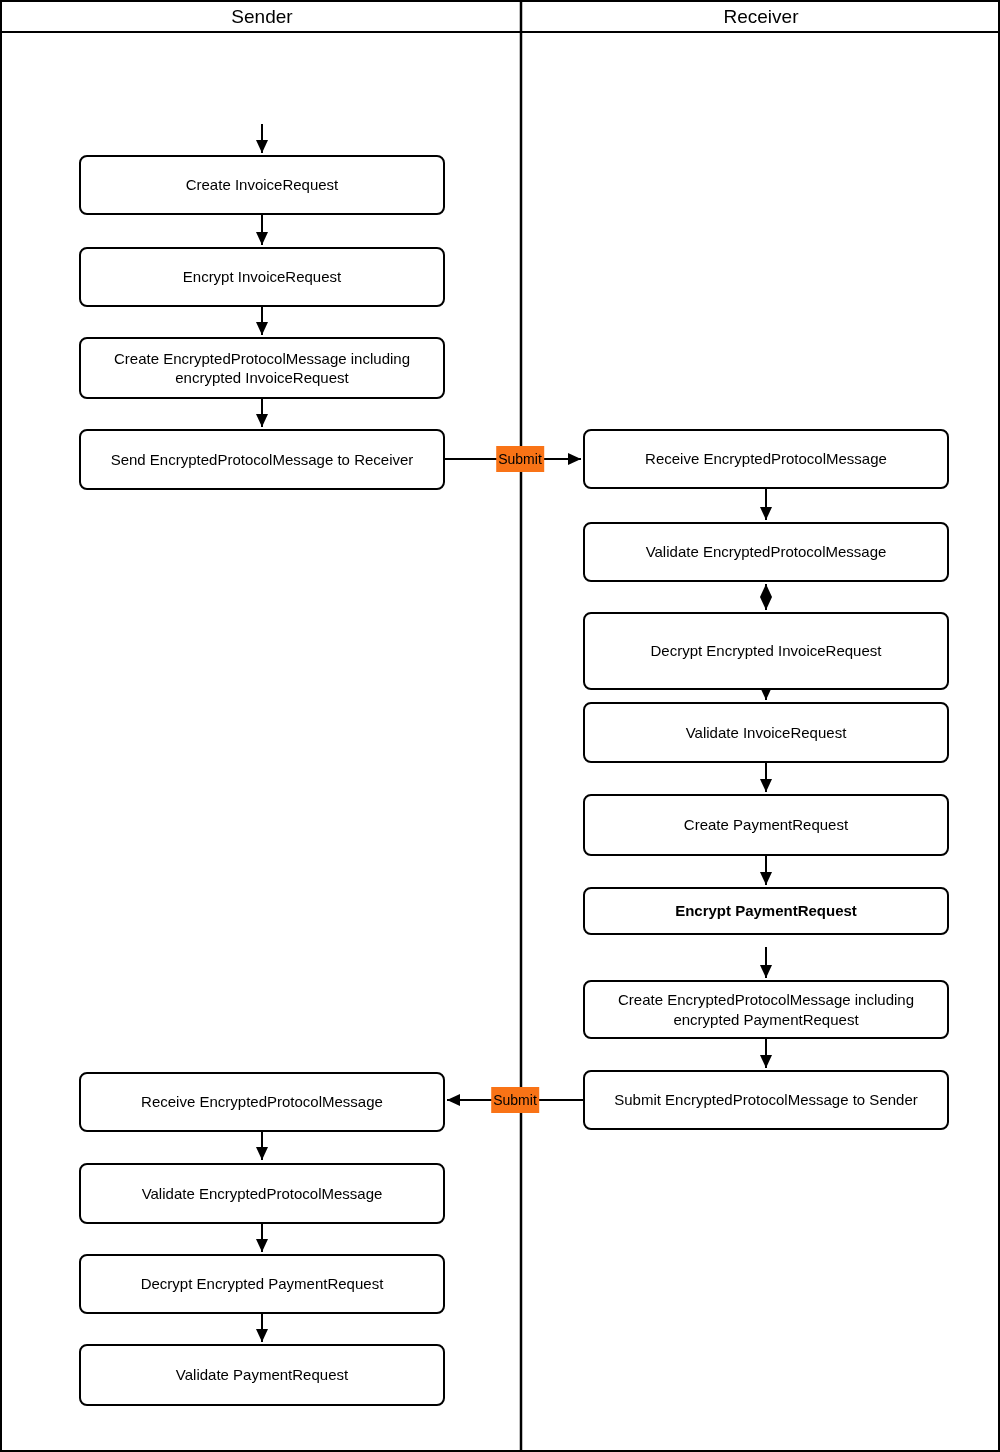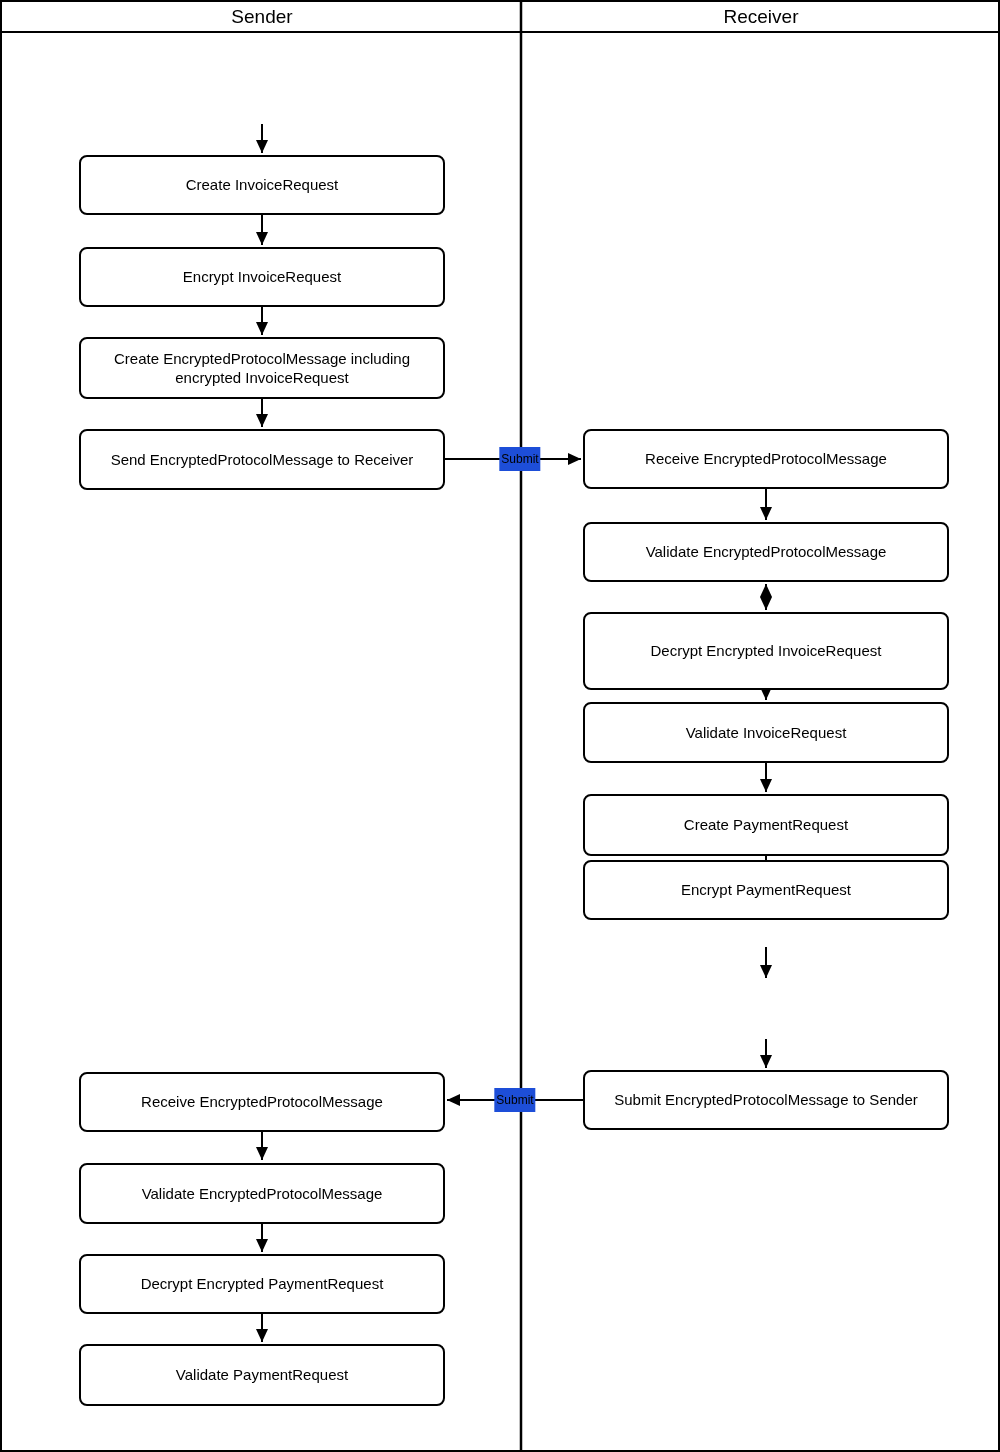--- a/index.html
+++ b/index.html
@@ -51,23 +51,23 @@
     font-size: 15px;
     line-height: 1.3;
     padding: 2px 9px;
     z-index: 3;
   }
   .sender-col  { left: 77px; }
   .receiver-col{ left: 581px; }
   .edge-label {
     position: absolute;
     transform: translate(-50%, -50%);
-    background: #1d4ed8;
+    background: #f97316;
     padding: 6px 2px;
-    font-size: 12px;
+    font-size: 14px;
     line-height: 1;
     z-index: 2;
     white-space: nowrap;
   }
 </style>
 </head>
 <body>
 
 <div id="canvas">
 
@@ -118,16 +118,17 @@
   <div class="node sender-col" style="top:1070px; height:60px;">Receive EncryptedProtocolMessage</div>
   <div class="node sender-col" style="top:1161px; height:61px;">Validate EncryptedProtocolMessage</div>
   <div class="node sender-col" style="top:1252px; height:60px;">Decrypt Encrypted PaymentRequest</div>
   <div class="node sender-col" style="top:1342px; height:62px;">Validate PaymentRequest</div>
 
   <div class="node receiver-col" style="top:427px;  height:60px;">Receive EncryptedProtocolMessage</div>
   <div class="node receiver-col" style="top:520px;  height:60px;">Validate EncryptedProtocolMessage</div>
   <div class="node receiver-col" style="top:610px;  height:78px;">Decrypt Encrypted InvoiceRequest</div>
   <div class="node receiver-col" style="top:700px;  height:61px;">Validate InvoiceRequest</div>
   <div class="node receiver-col" style="top:792px;  height:62px;">Create PaymentRequest</div>
-  <div class="node receiver-col" style="top:858px;  height:60px;">Encrypt PaymentRequest</div>
+  <div class="node receiver-col" style="top:885px;  height:48px;font-weight:bold;">Encrypt PaymentRequest</div>
+  <div class="node receiver-col" style="top:978px;  height:59px;">Create EncryptedProtocolMessage including encrypted PaymentRequest</div>
   <div class="node receiver-col" style="top:1068px; height:60px;">Submit EncryptedProtocolMessage to Sender</div>
 
 </div>
 
 </body></html>

